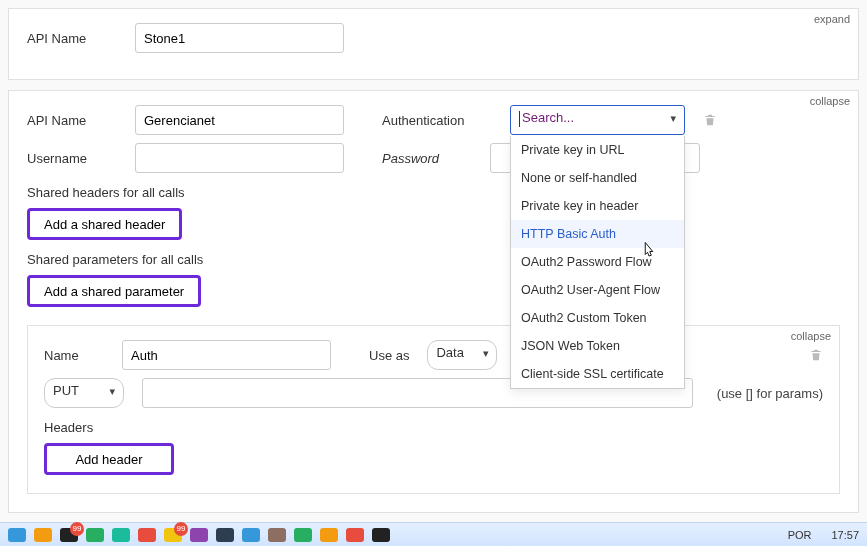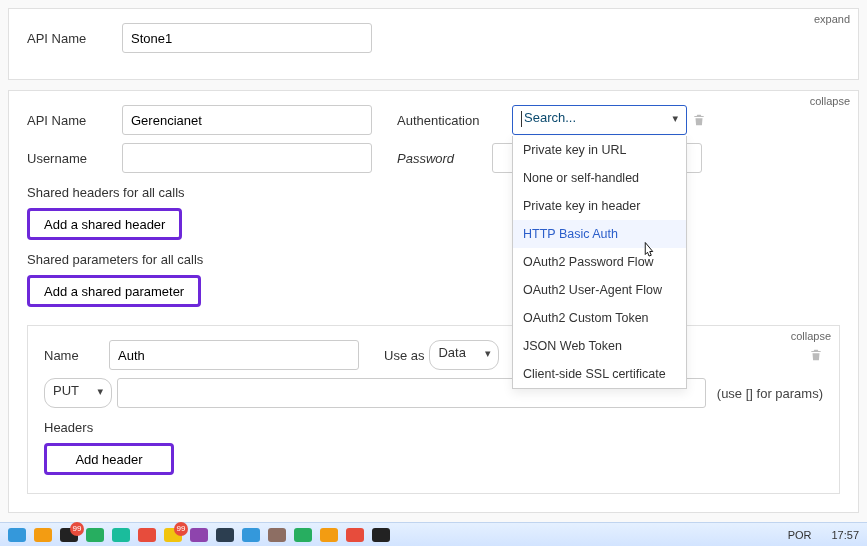--- a/index.html
+++ b/index.html
@@ -27,35 +27,35 @@
     top: 4px;
     right: 8px;
     font-size: 11px;
     color: #666;
     cursor: pointer;
   }
   .row {
     display: flex;
     align-items: center;
     margin-bottom: 8px;
-    gap: 5px;
+    gap: 18px;
   }
   .lbl {
     width: 90px;
     flex-shrink: 0;
   }
   .txt-input {
     height: 30px;
     border: 1px solid #ccc;
     border-radius: 3px;
     padding: 4px 8px;
     font-size: 13px;
     background: #fff;
   }
-  .w250 { width: 250px; }
+  .w250 { width: 209px; }
   .auth-lbl { width: 110px; margin-left: 20px; flex-shrink: 0; }
   .select-wrap {
     position: relative;
     width: 175px;
   }
   .select-box {
     height: 30px;
     border: 1.5px solid #2b5eca;
     border-radius: 3px;
     padding: 4px 24px 4px 8px;
@@ -64,21 +64,21 @@
     position: relative;
   }
   .select-box::after {
     content: "▾";
     position: absolute;
     right: 8px;
     top: 6px;
     font-size: 11px;
     color: #444;
   }
-  .select-placeholder { color: #0c4a6e; font-style: normal; }
+  .select-placeholder { color: #701a75; font-style: normal; }
   .select-caret-bar {
     display:inline-block;
     width:1px; height:16px; background:#333;
     vertical-align:middle;
     margin-right:2px;
   }
   .dropdown {
     position: absolute;
     top: 31px;
     left: 0;
@@ -265,21 +265,21 @@
       <div class="small-select" style="width:70px"><span>Data</span></div>
       <div style="margin-left:10px;color:#888">Data type</div>
       <div class="small-select" style="width:80px"><span>JSON</span></div>
       <div class="flex-fill"></div>
       <svg class="trash" viewBox="0 0 24 24">
           <path fill="currentColor" d="M9 3h6l1 2h4v2H4V5h4l1-2zM6 9h12l-1 12H7L6 9z"></path>
         </svg>
     </div>
 
     <div class="row">
-      <div class="small-select" style="width:68px"><span>PUT</span></div>
+      <div class="small-select" style="width:80px"><span>PUT</span></div>
       <input class="txt-input" style="flex: 1 1 0%;" value="">
       <span class="hint">(use [] for params)</span>
     </div>
 
     <div class="section-title">Headers</div>
     <button class="btn" style="width:130px">Add header</button>
   </div>
 </div>
 
 <div class="cursor-icon">

